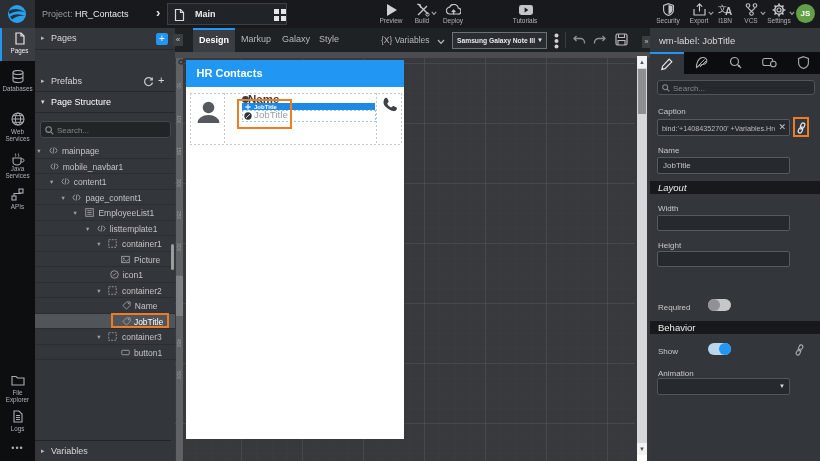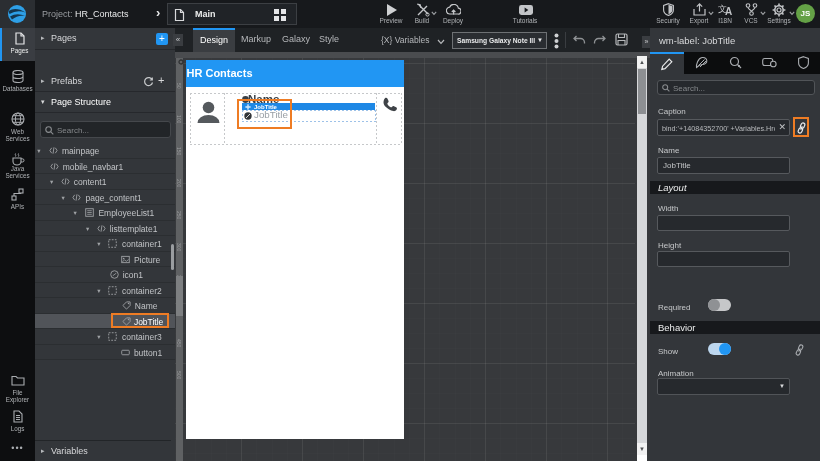--- a/index.html
+++ b/index.html
@@ -16,21 +16,21 @@
   <div class="abs" style="left:0;top:0;width:35px;height:28px;background:#2b2e32;">
     <svg class="abs" style="left:7px;top:4px;" width="20" height="20" viewBox="0 0 20 20">
       <circle cx="10" cy="10" r="9" fill="#2e9fe6"></circle>
       <path d="M1.5 7 Q9 2.5 18.5 8.5 Q10 5.5 2.5 10 Z" fill="#14364f"></path>
       <path d="M3 12.5 Q10 8.5 18 12 Q11 10.5 5 15.5 Z" fill="#14364f"></path>
     </svg>
   </div>
   <div class="abs" style="left:42px;top:9px;font-size:9px;color:#9a9da1;">Project: <span style="color:#e8e9ea;">HR_Contacts</span></div>
   <div class="abs" style="left:156px;top:5px;font-size:13px;color:#e8e9ea;font-weight:bold;">›</div>
 
-  <div class="abs" style="left:167px;top:3px;width:130px;height:22px;background:#202327;border:1px solid #3c3f43;">
+  <div class="abs" style="left:167px;top:3px;width:120px;height:22px;background:#202327;border:1px solid #3c3f43;">
     <svg class="abs" style="left:5px;top:4px;" width="13" height="14" viewBox="0 0 13 14">
       <path d="M2.5 1.5 h5 l3 3 v8 h-8 z" fill="none" stroke="#d8d9db" stroke-width="1.2"></path>
       <path d="M7.5 1.5 v3 h3" fill="none" stroke="#d8d9db" stroke-width="1.2"></path>
     </svg>
     <div class="abs" style="left:27px;top:5px;font-size:9px;color:#eceded;font-weight:bold;">Main</div>
     <svg class="abs" style="left:106px;top:5px;" width="12" height="12" viewBox="0 0 12 12">
       <rect x="0" y="0" width="5" height="5" fill="#e4e5e7"></rect>
         <rect x="7" y="0" width="5" height="5" fill="#e4e5e7"></rect>
       <rect x="0" y="7" width="5" height="5" fill="#e4e5e7"></rect>
         <rect x="7" y="7" width="5" height="5" fill="#e4e5e7"></rect>
@@ -332,21 +332,21 @@
 .trow { position:absolute; left:0; width:140px; height:15.5px; border-bottom:1px solid #2b2e31; }
 .trow .tcar { position:absolute; top:4px; font-size:6.5px; color:#9fa2a5; }
 .trow .ttxt { position:absolute; top:3px; font-size:8.5px; color:#c2c4c7; }
 .trow svg { position:absolute; top:3px; }
 </style>
 
 <div class="abs" style="left:175px;top:28px;width:475px;height:433px;background:#37393c;">
 
   <div class="abs" style="left:0;top:0;width:475px;height:24px;background:#1f2225;">
     <div class="abs" style="left:-2px;top:6px;width:10px;height:12px;background:#3a3d41;color:#c7c9cb;font-size:8px;text-align:center;line-height:11px;">«</div>
-    <div class="abs" style="left:18px;top:0;width:42px;height:24px;background:#3a3d41;border-top:2px solid #2196f3;color:#fff;font-size:9px;font-weight:normal;text-align:center;line-height:21px;">Design</div>
+    <div class="abs" style="left:18px;top:0;width:42px;height:24px;background:#3a3d41;border-top:2px solid #2196f3;color:#fff;font-size:9px;font-weight:bold;text-align:center;line-height:21px;">Design</div>
     <div class="ctab" style="left:66px;">Markup</div>
     <div class="ctab" style="left:107px;">Galaxy</div>
     <div class="ctab" style="left:144px;">Style</div>
     <div class="abs" style="left:206px;top:7px;font-size:8.5px;color:#b6b8bb;">{X} Variables</div>
     <svg class="abs" style="left:262px;top:11px;" width="8" height="6" viewBox="0 0 8 6">
         <path d="M1 1 L4 4.4 L7 1" fill="none" stroke="#b6b8bb" stroke-width="1.2"></path>
       </svg>
     <div class="abs" style="left:277px;top:4px;width:95px;height:17px;background:#2a2d31;border:1px solid #6e7174;color:#e8e9ea;font-size:6.7px;font-weight:bold;line-height:15px;padding-left:4px;white-space:nowrap;">Samsung Galaxy Note III<span style="position:absolute;right:3px;top:0;font-size:6px;">▼</span></div>
     <svg class="abs" style="left:379px;top:5px;" width="5" height="16" viewBox="0 0 5 16">
         <circle cx="2.5" cy="2.5" r="2" fill="#cfd1d3"></circle>
@@ -456,21 +456,21 @@
         <div style="position:absolute;left:0px;top:249px;font-size:5px;color:#9a9c9e;transform:rotate(90deg);transform-origin:3px 3px;">400</div>
         <div style="position:absolute;left:0px;top:281px;font-size:5px;color:#9a9c9e;transform:rotate(90deg);transform-origin:3px 3px;">450</div>
         <div style="position:absolute;left:0px;top:313px;font-size:5px;color:#9a9c9e;transform:rotate(90deg);transform-origin:3px 3px;">500</div>
       </div>
     <div class="abs" style="left:1px;top:224px;width:7px;height:40px;background:#7d7f81;"></div>
     <svg class="abs" style="left:3px;top:7px;" width="6" height="6" viewBox="0 0 6 6">
         <circle cx="3" cy="3" r="2" fill="none" stroke="#303234" stroke-width="1.3"></circle>
       </svg>
 
     <div class="abs" style="left:10.5px;top:8px;width:218px;height:379px;background:#fff;">
-      <div class="abs" style="left:0;top:0;width:218px;height:27px;background:#2196f3;color:#fff;font-size:11px;font-weight:bold;line-height:27px;padding-left:1px;">HR Contacts</div>
+      <div class="abs" style="left:0;top:0;width:218px;height:27px;background:#2196f3;color:#fff;font-size:11px;font-weight:bold;line-height:27px;padding-left:11px;">HR Contacts</div>
 
       <div class="abs" style="left:4.5px;top:33px;width:212px;height:52px;">
         <div class="dashH" style="left:0;top:0;width:212px;"></div>
         <div class="dashH" style="left:0;top:51px;width:212px;"></div>
         <div class="dashV" style="left:0;top:0;height:52px;"></div>
         <div class="dashV" style="left:211px;top:0;height:52px;"></div>
         <div class="dashV" style="left:34px;top:0;height:52px;"></div>
         <div class="dashV" style="left:186px;top:0;height:52px;"></div>
         <svg class="abs" style="left:6px;top:7px;" width="25" height="24" viewBox="0 0 25 24">
           <circle cx="12.5" cy="7.5" r="5.8" fill="#55595d"></circle>

